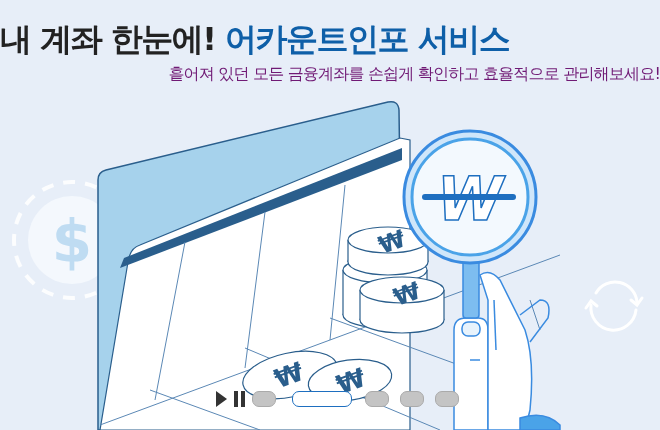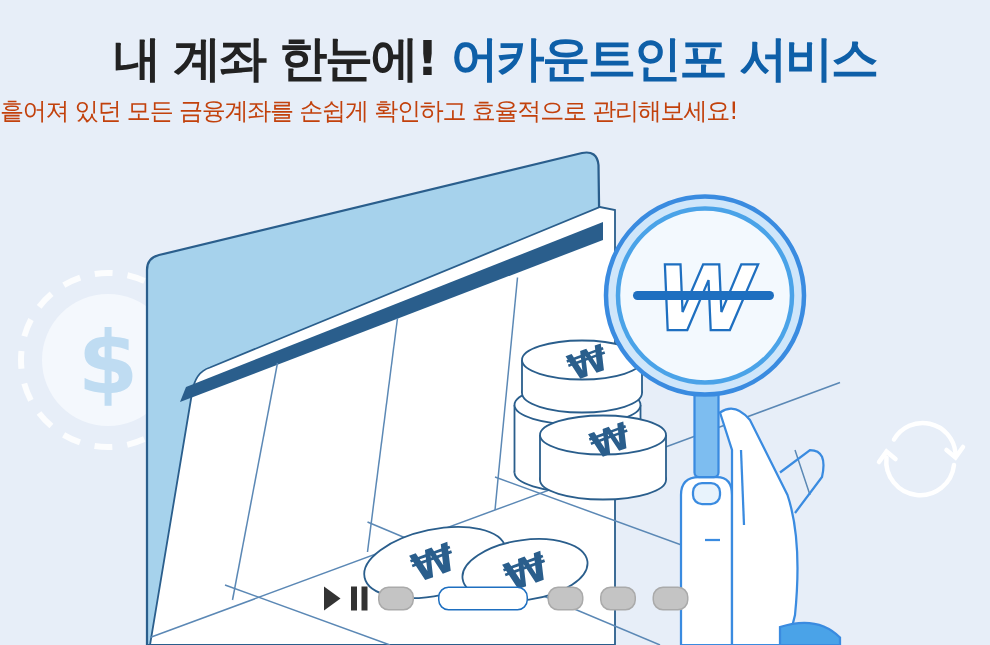--- a/index.html
+++ b/index.html
@@ -3,28 +3,28 @@
 <meta charset="utf-8">
 <style>
   html, body { margin: 0; padding: 0; }
   body {
     width: 660px; height: 430px; overflow: hidden; position: relative;
     background: #e7eef8;
     font-family: "DejaVu Sans", "Liberation Sans", sans-serif;
   }
   .banner { position: absolute; inset: 0; }
   .title {
-    position: absolute; left: 0; right: 0; top: 18px; text-align: center;
+    position: absolute; left: 0; right: 0; top: 18px; text-align: left;
     font-size: 32px; font-weight: bold; letter-spacing: -1.5px; color: #222;
     white-space: nowrap;
   }
   .title .accent { color: #0e5fa8; }
   .subtitle {
-    position: absolute; left: 0; right: 0; top: 64px; text-align: left;
-    font-size: 16px; letter-spacing: -0.8px; color: #c2410c; white-space: nowrap;
+    position: absolute; left: 0; right: 0; top: 64px; text-align: right;
+    font-size: 16px; letter-spacing: -0.8px; color: #701a75; white-space: nowrap;
   }
   svg.art { position: absolute; left: 0; top: 0; }
   .controls {
     position: absolute; left: 216px; top: 390px; height: 18px;
     display: flex; align-items: center; gap: 4px;
   }
   .ctrl-btn { display: flex; align-items: center; cursor: pointer; }
   .play { width: 0; height: 0; border-top: 8px solid transparent; border-bottom: 8px solid transparent; border-left: 11px solid #333; }
   .pause { display: flex; gap: 3px; margin-left: 3px; margin-right: 3px; }
   .pause span { width: 4px; height: 16px; background: #333; display: block; }

